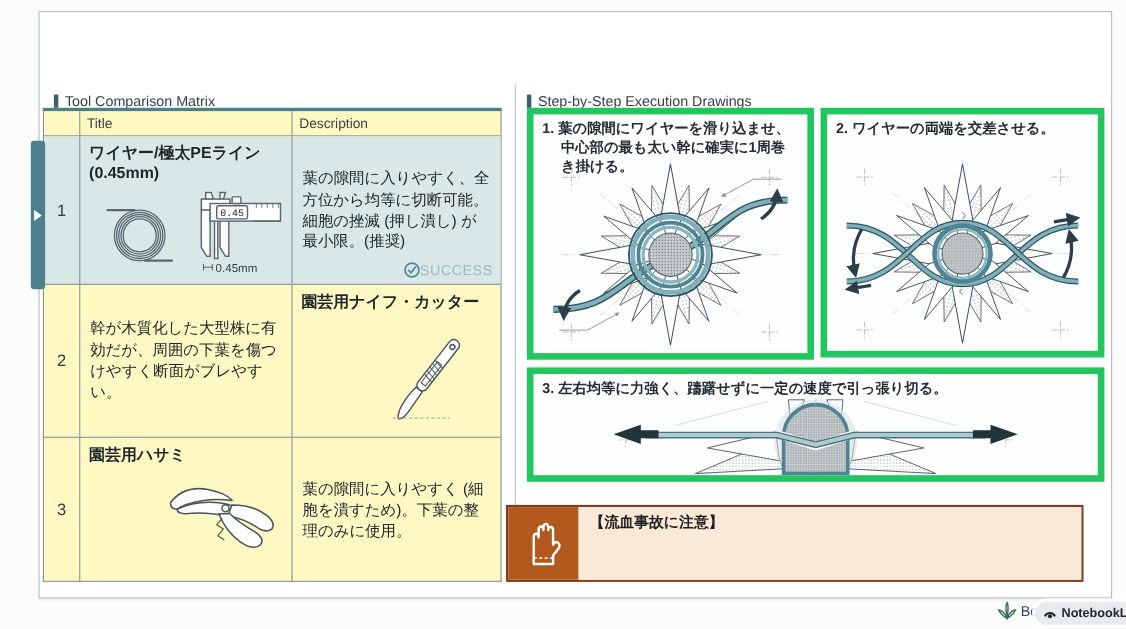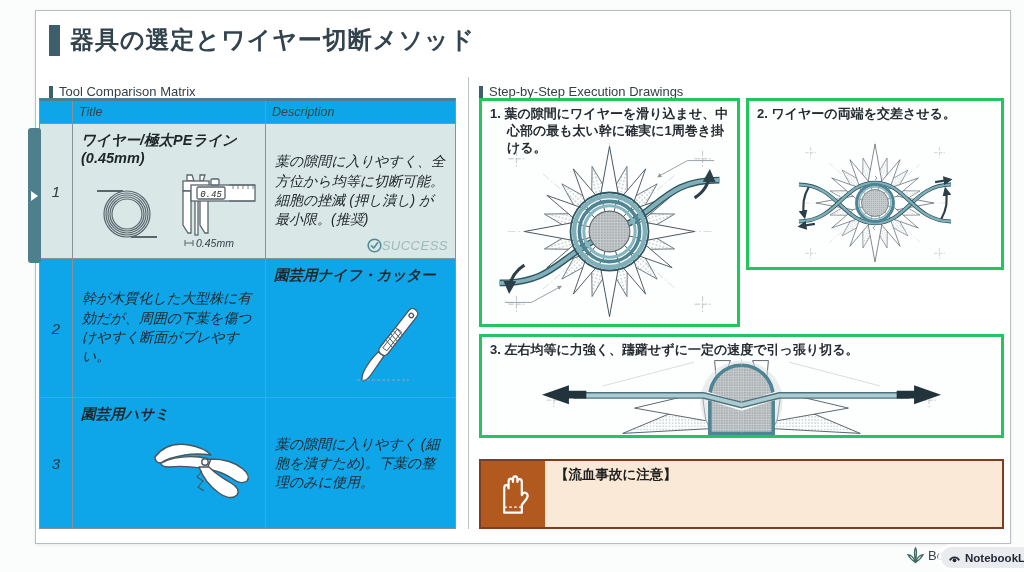--- a/index.html
+++ b/index.html
@@ -18,21 +18,21 @@
   .page-title{font-size:24px;font-weight:bold;color:#32434e;letter-spacing:1px;}
   
   .sec-head{position:absolute;display:flex;align-items:flex-end;gap:6px;}
   .sec-accent{width:4px;height:13px;background:#3d5f6b;}
   .sec-label{font-size:13px;color:#333f47;}
   
   .tool-table{
     position:absolute;left:3px;top:87px;width:417px;height:431px;
     border-top:3px solid #4e7f8c;border-left:1px solid #85929a;
     border-right:1px solid #85929a;border-bottom:1px solid #85929a;
-    background:#0ea5e9;box-sizing:border-box;font-style:italic;
+    background:#fef9c3;box-sizing:border-box;
   }
   .t-row{display:grid;grid-template-columns:33px 193px 1fr;border-bottom:1px solid #85929a;box-sizing:border-box;}
   .t-row:last-child{border-bottom:none;}
   .t-head{height:23px;}
   .t-head .t-cell{font-size:12.5px;color:#37424a;display:flex;align-items:center;padding:0 6px;}
   .t-cell{border-right:1px solid #85929a;box-sizing:border-box;position:relative;}
   .t-cell:last-child{border-right:none;}
   .row-1{height:135px;background:#d9e7e7;}
   .row-2{height:139px;}
   .row-3{height:131px;}
@@ -50,36 +50,36 @@
     content:"";position:absolute;left:3px;top:50%;margin-top:-5px;
     border-left:7px solid #ffffff;border-top:5px solid transparent;border-bottom:5px solid transparent;
   }
   .success-badge{
     position:absolute;right:7px;bottom:5px;display:flex;align-items:center;gap:0;
   }
   .success-text{font-size:13px;color:#9fb9be;letter-spacing:.5px;}
   
   .v-divider{position:absolute;left:432px;top:66px;width:1px;height:452px;background:#bcc3c6;}
   .step-box{
-    position:absolute;border:3px solid #22c55e;background:#fdfefe;box-sizing:border-box;overflow:hidden;
+    position:absolute;border:6px solid #22c55e;background:#fdfefe;box-sizing:border-box;overflow:hidden;
   }
   #step1{left:443px;top:87px;width:261px;height:229px;}
-  #step2{left:710px;top:87px;width:258px;height:172px;}
+  #step2{left:710px;top:87px;width:258px;height:227px;}
   #step3{left:443px;top:323px;width:525px;height:104px;}
   .step-label{
     padding:5px 8px 0 8px;font-size:13px;font-weight:bold;color:#242b31;line-height:1.3;
     text-indent:-17px;padding-left:25px;
   }
   .step-draw{position:absolute;left:0;right:0;bottom:0;}
   #step1 .step-draw,#step2 .step-draw{top:38px;}
   #step3 .step-draw{top:22px;}
   .step-draw svg{width:100%;height:100%;display:block;}
   
   .warning-box{
-    position:absolute;left:443px;top:448px;width:525px;height:70px;
+    position:absolute;left:424px;top:448px;width:525px;height:70px;
     border:2px solid #7e3d1f;display:flex;box-sizing:border-box;justify-content:space-between;
   }
   .warning-icon-area{width:64px;background:#b2591f;display:flex;align-items:center;justify-content:center;}
   .warning-content{flex:1;background:#f9e9d6;padding:5px 10px 4px 10px;box-sizing:border-box;}
   .warning-title{font-size:13.5px;font-weight:bold;color:#1f1f1f;line-height:1.3;}
   .warning-body{font-size:12.2px;color:#2a2a2a;line-height:1.45;font-weight:bold;}
   
   .footer{position:absolute;left:0;top:543px;width:1024px;height:29px;}
   .brand{position:absolute;left:906px;top:3px;display:flex;align-items:center;gap:3px;}
   .brand-text{font-size:13px;color:#3c4650;}
@@ -148,24 +148,20 @@
         <use href="#petalL" fill="#ffffff" stroke="#44525a" stroke-width="1.1" transform="rotate(270)"></use>
         <use href="#petalL" fill="#ffffff" stroke="#44525a" stroke-width="1.1" transform="rotate(300) scale(0.85)"></use>
         <use href="#petalL" fill="#ffffff" stroke="#44525a" stroke-width="1.1" transform="rotate(330) scale(0.85)"></use>
       </g>
     </g>
   </defs>
 </svg>
 
 <div class="card">
 
-  <div class="title-wrap">
-    <div class="title-accent"></div>
-    <div class="page-title">器具の選定とワイヤー切断メソッド</div>
-  </div>
 
   <div class="sec-head" style="left:13px;top:73px;">
     <div class="sec-accent"></div>
     <div class="sec-label">Tool Comparison Matrix</div>
   </div>
 
   <div class="tool-table">
     <div class="row-tab"></div>
 
     <div class="t-row t-head">

